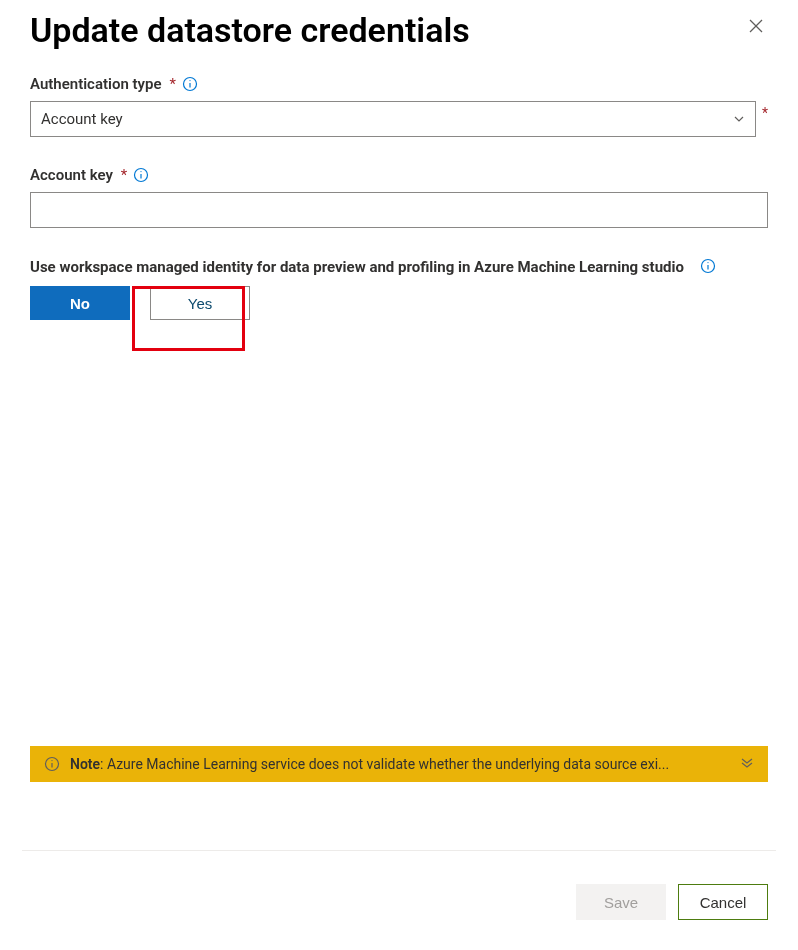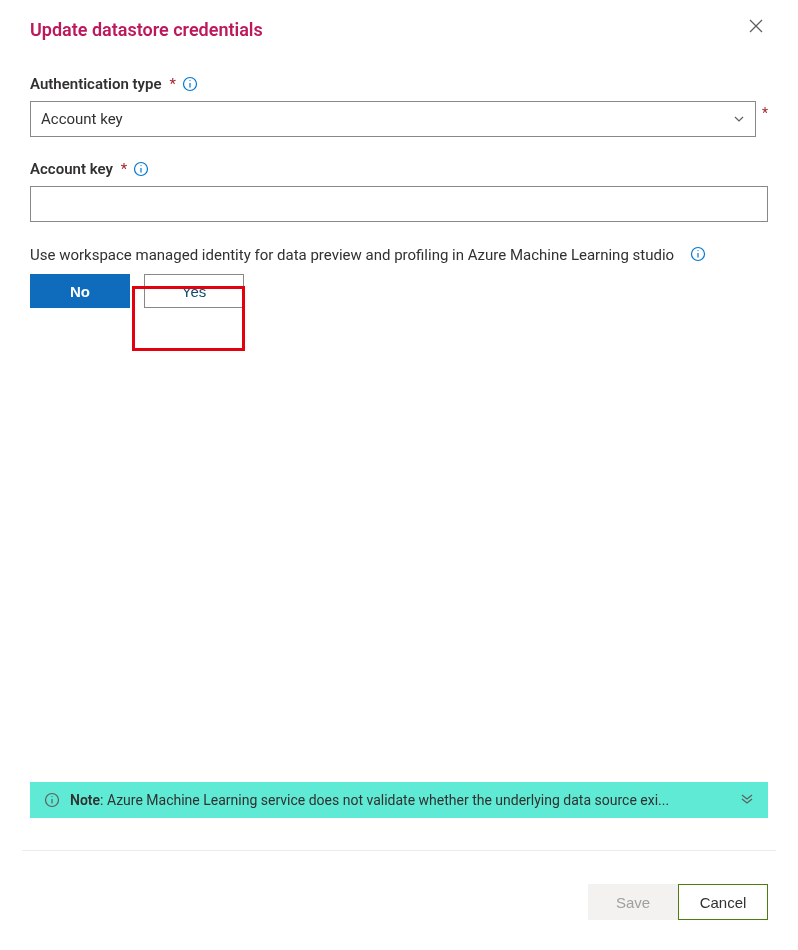--- a/index.html
+++ b/index.html
@@ -22,36 +22,36 @@
     padding: 14px 30px 0 30px;
   }
 
   .header {
     display: flex;
     align-items: flex-start;
     justify-content: space-between;
     margin-bottom: 28px;
   }
   .title {
-    font-size: 18px;
+    font-size: 34px;
     font-weight: 600;
-    color: #be185d;
+    color: #000000;
     line-height: 32px;
   }
   .close-btn {
     background: none;
     border: none;
     padding: 4px;
     cursor: pointer;
     color: #605e5c;
     line-height: 0;
   }
   .close-btn svg { width: 16px; height: 16px; }
 
-  .field-block { margin-bottom: 22px; }
+  .field-block { margin-bottom: 28px; }
   .field-label {
     font-size: 15px;
     font-weight: 600;
     color: #323130;
     display: inline-flex;
     align-items: center;
     gap: 6px;
     margin-bottom: 8px;
   }
   .req { color: #a4262c; font-weight: 400; margin-left: 2px; }
@@ -107,33 +107,33 @@
   }
 
   .identity-block { margin-top: 14px; }
   .identity-row {
     display: flex;
     align-items: flex-start;
     gap: 16px;
   }
   .identity-label {
     font-size: 15px;
-    font-weight: 400;
+    font-weight: 700;
     color: #323130;
     max-width: 680px;
     line-height: 22px;
     text-align: center;
   }
   .identity-info {
     margin-top: 2px;
   }
 
   .toggle-row {
     display: flex;
-    gap: 14px;
+    gap: 20px;
     margin-top: 8px;
   }
   .toggle-btn {
     width: 100px;
     height: 34px;
     font-size: 15px;
     border: 1px solid transparent;
     cursor: pointer;
     display: inline-flex;
     align-items: center;
@@ -156,22 +156,22 @@
   .highlight-box {
     position: absolute;
     border: 3px solid #e3000f;
     pointer-events: none;
   }
 
   .note-bar {
     position: absolute;
     left: 30px;
     right: 30px;
-    top: 782px;
-    background: #5eead4;
+    top: 746px;
+    background: #eab308;
     height: 36px;
     display: flex;
     align-items: center;
     padding: 0 14px;
     gap: 10px;
   }
   .note-bar .note-icon {
     color: #605e5c;
     display: inline-flex;
   }
@@ -201,21 +201,21 @@
     right: 22px;
     top: 850px;
     border-top: 1px solid #edebe9;
   }
 
   .footer {
     position: absolute;
     right: 30px;
     bottom: 30px;
     display: flex;
-    gap: 0;
+    gap: 12px;
   }
   .btn {
     min-width: 90px;
     height: 36px;
     padding: 0 18px;
     font-size: 15px;
     cursor: pointer;
     display: inline-flex;
     align-items: center;
     justify-content: center;

